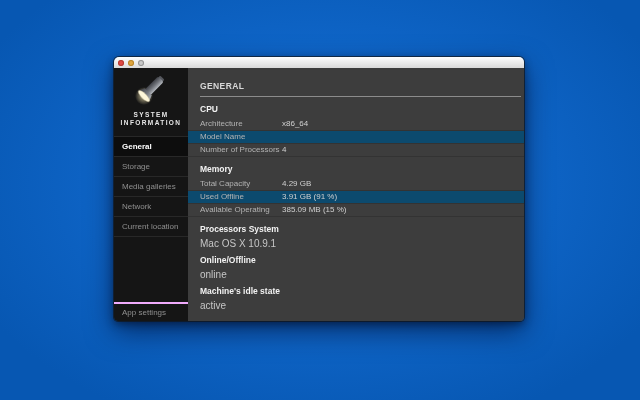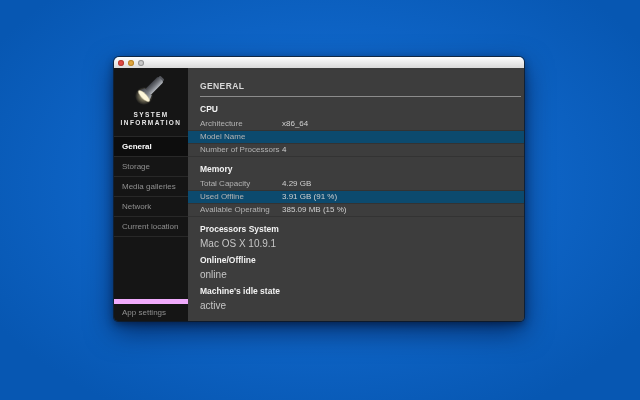--- a/index.html
+++ b/index.html
@@ -18,21 +18,21 @@
   .content{display:flex;height:253px;border-radius:0 0 4px 4px;overflow:hidden;}
   .sidebar{width:74px;flex-shrink:0;background:#151515;position:relative;}
   .brand{height:68px;box-sizing:border-box;padding-top:2px;text-align:center;}
   .brand svg{display:block;margin:0 auto;}
   .brand-title{font-size:6.5px;font-weight:bold;color:#e6e6e6;letter-spacing:1.4px;line-height:8px;margin-top:1px;}
   .nav{border-top:1px solid #282828;}
   .nav-item{height:19px;line-height:19px;box-sizing:content-box;padding-left:8px;font-size:8px;
     color:#8f8f8f;border-bottom:1px solid #282828;cursor:default;}
   .nav-item.selected{color:#ffffff;font-weight:bold;background:#0d0d0d;}
   .app-settings{position:absolute;left:0;right:0;bottom:0;height:17px;line-height:17px;
-    padding-left:8px;font-size:8px;color:#8f8f8f;border-top:5px solid #f0abfc;}
+    padding-left:8px;font-size:8px;color:#8f8f8f;border-top:2px solid #f0abfc;}
   .main{flex:1;background:#3d3d3d;overflow:hidden;}
   .page-title{margin:14px 0 0 12px;font-size:8.5px;line-height:9px;font-weight:bold;color:#d8d8d8;letter-spacing:.4px;}
   .title-divider{height:1px;background:#8c8c8c;margin:5px 3px 0 12px;}
   .section-title{margin:8px 8px 0 12px;font-size:8.5px;line-height:9px;font-weight:bold;color:#f2f2f2;}
   .rows{margin-top:4px;}
   .row{display:flex;height:12px;align-items:center;font-size:8px;line-height:12px;
     border-bottom:1px solid #333333;padding-left:12px;}
   .row.alt{background:#0c4a6e;}
   .row .label{width:82px;flex-shrink:0;color:#b3b3b3;}
   .row .value{color:#d0d0d0;white-space:nowrap;}

